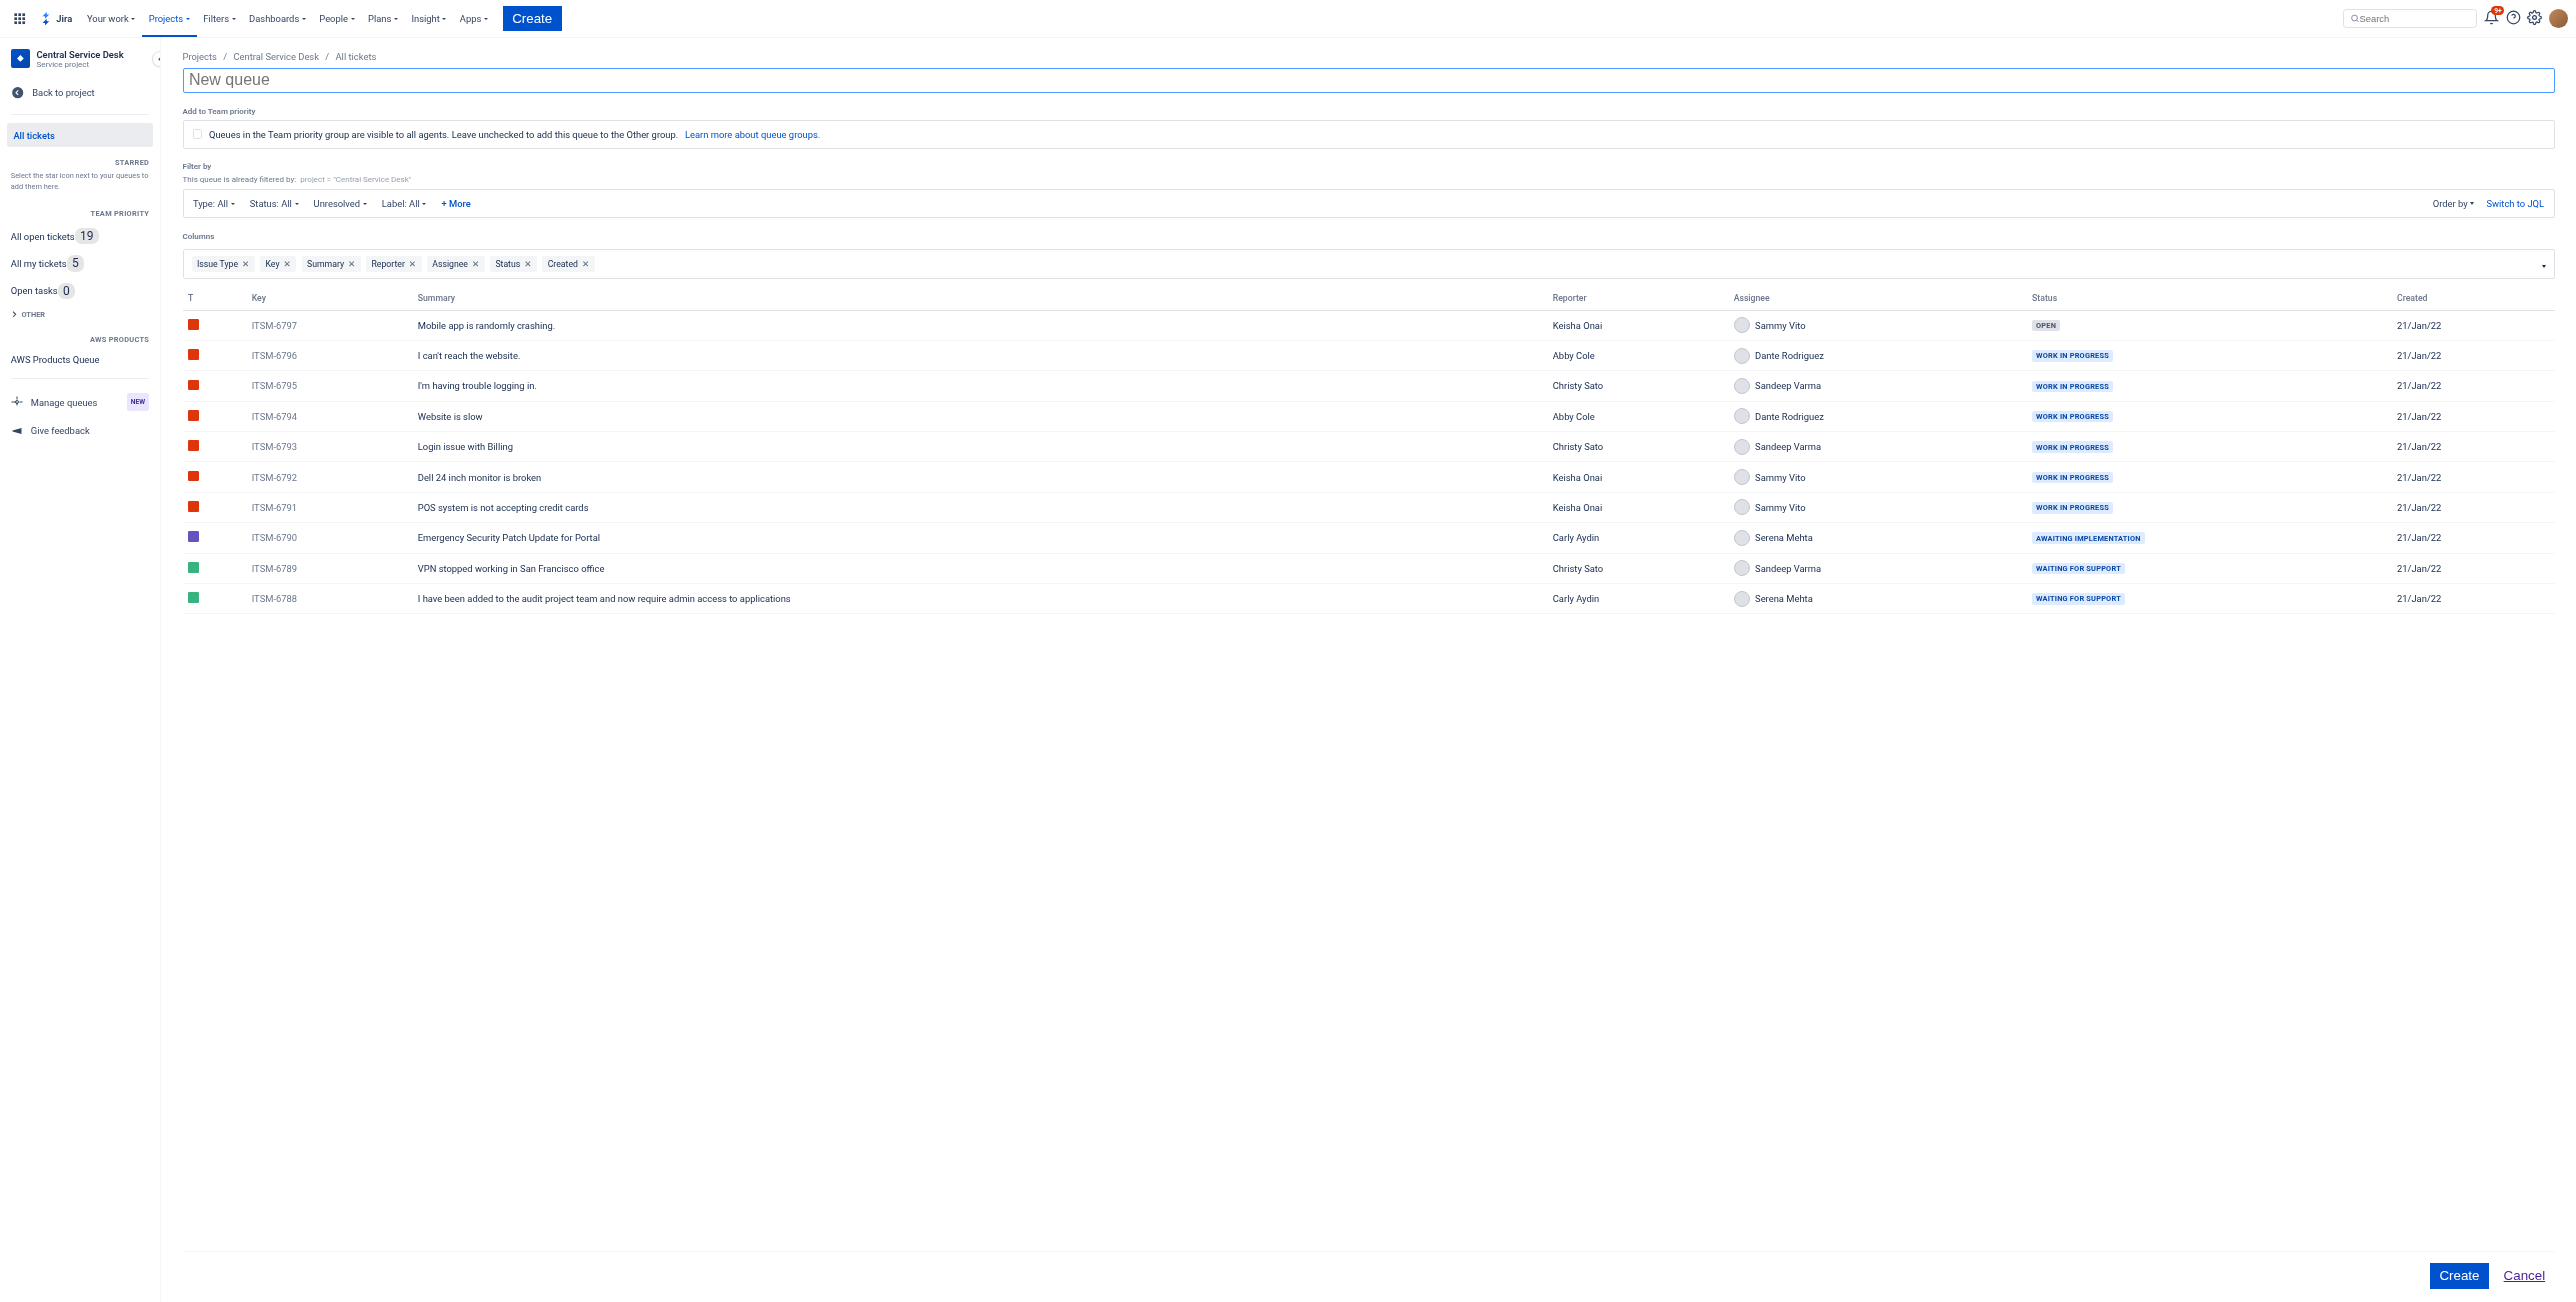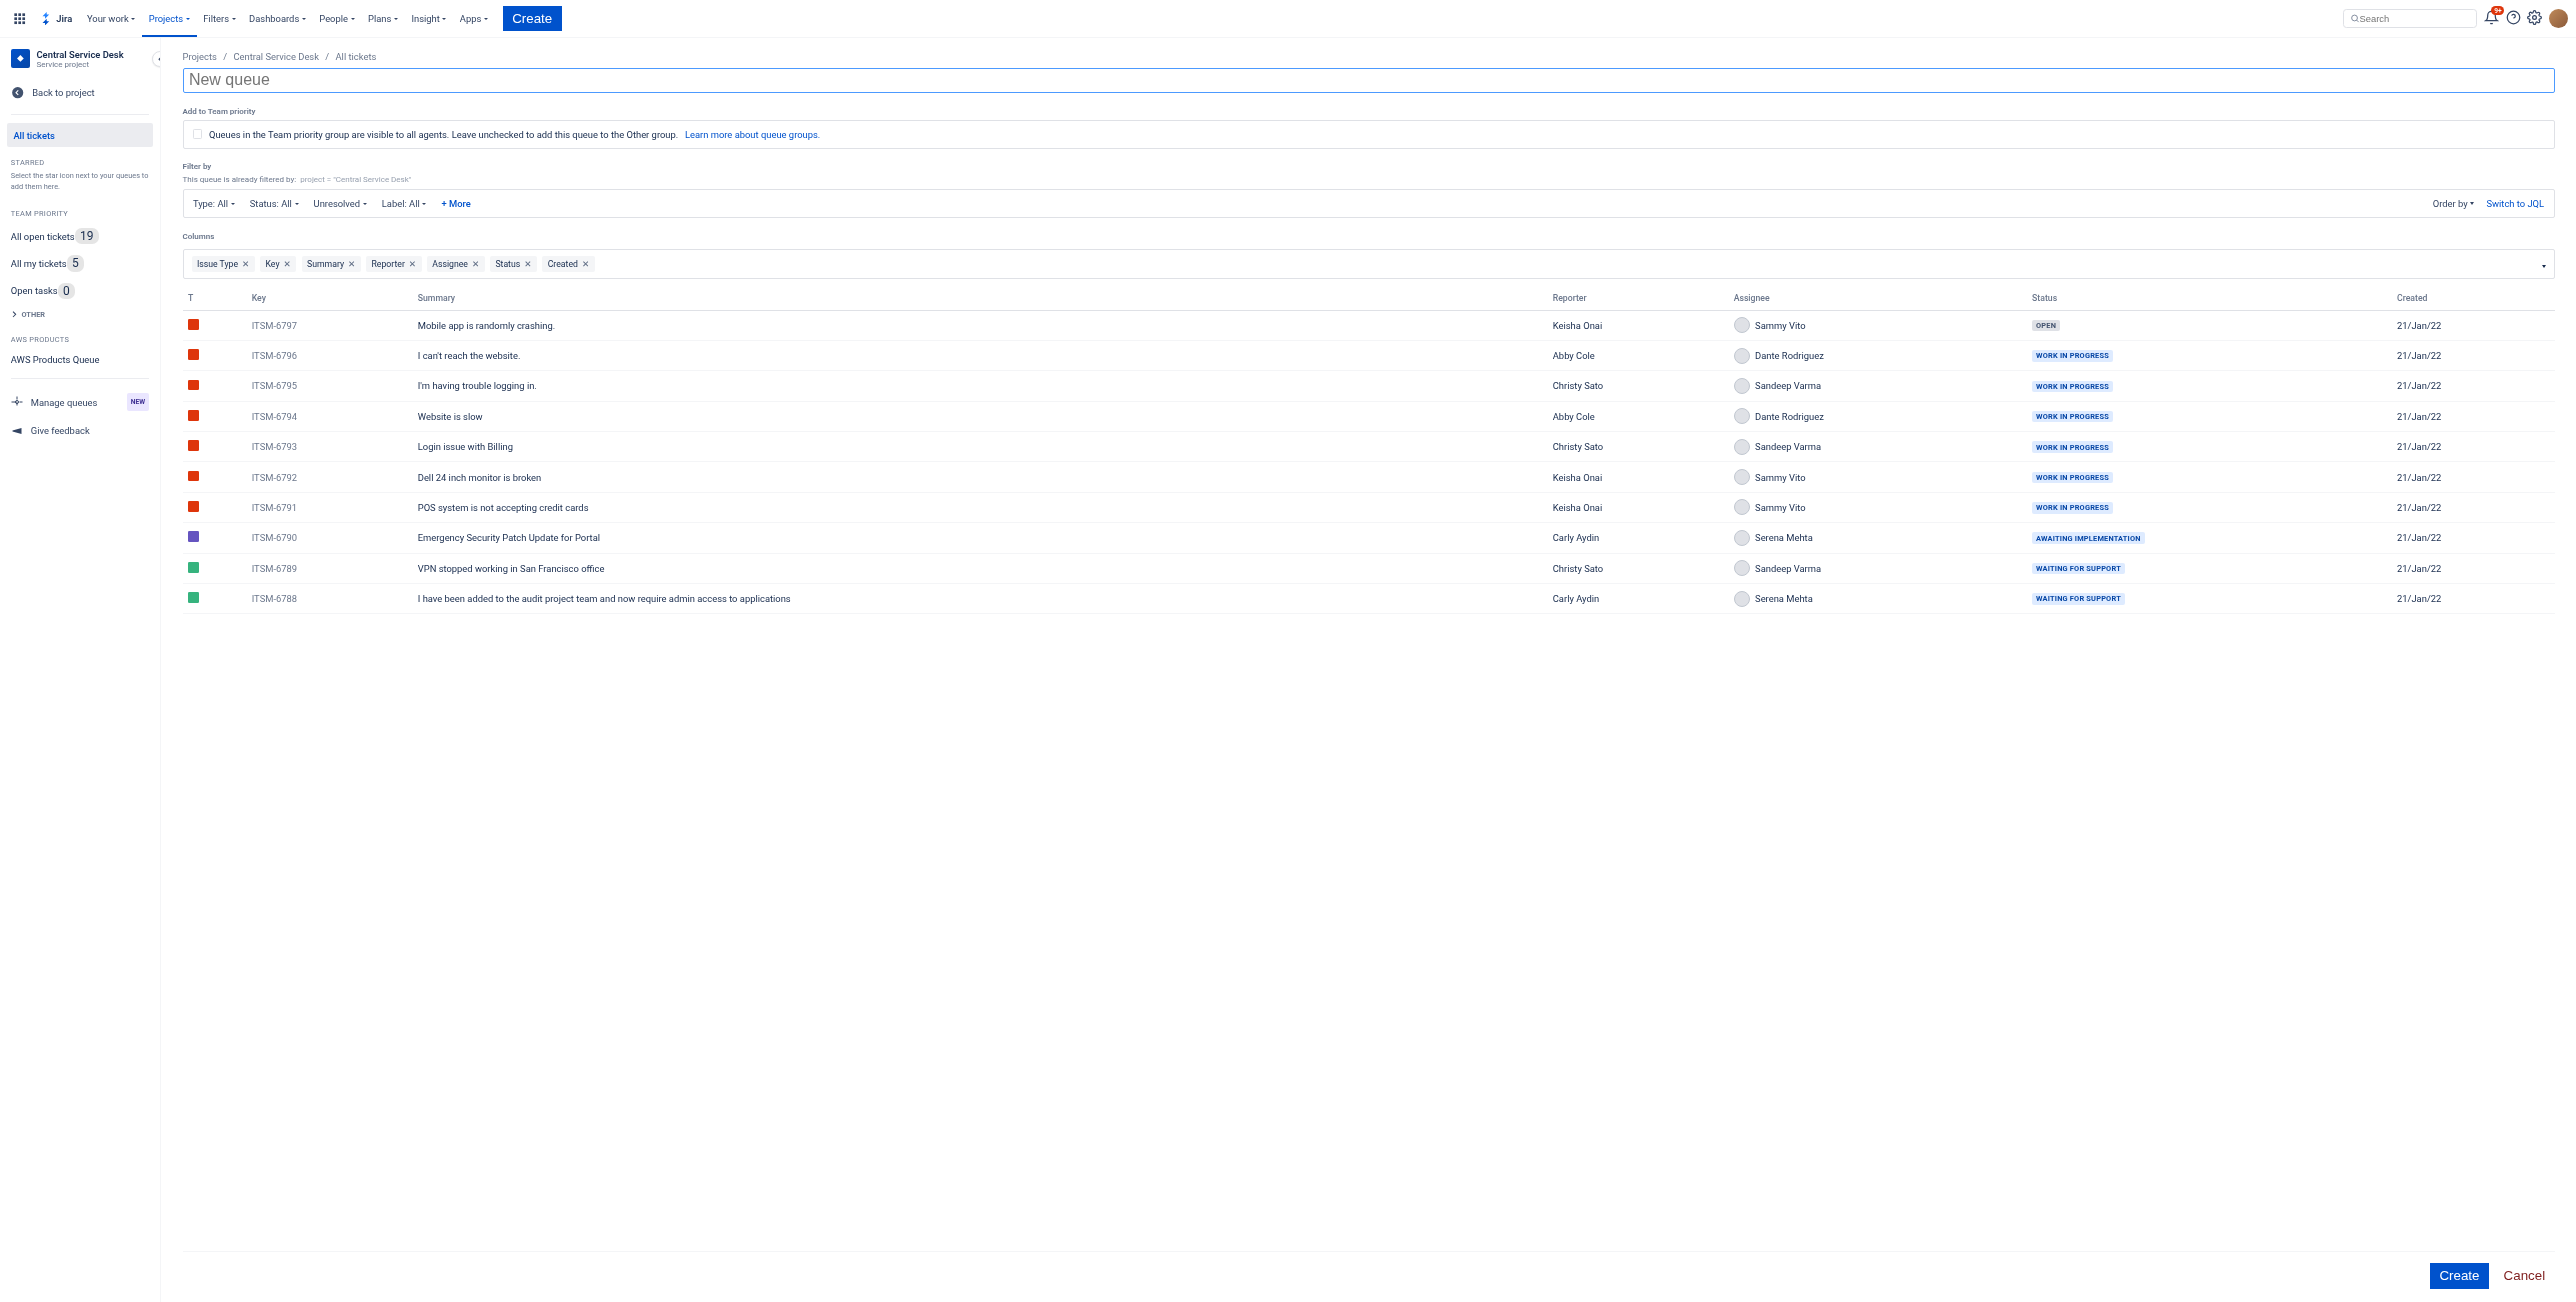--- a/index.html
+++ b/index.html
@@ -25,21 +25,21 @@
 
 .layout { display: flex; height: calc(100vh - 38px); }
 .sidebar { width: 161px; border-right: 0.7px solid #f4f5f7; padding: 10.8px 0; overflow-y:auto; position:relative; }
 .collapse-btn { position:absolute; top:13.4px; right:-8px; width:16px; height:16px; border:0.7px solid #DFE1E6; border-radius:50%; background:#fff; display:flex; align-items:center; justify-content:center; cursor:pointer; z-index:5; box-shadow:0 0.7px 1.3px rgba(0,0,0,0.1); }
 .project-header { display:flex; align-items:center; gap:6.7px; padding: 0 10.8px 10.8px; }
 .project-icon { width:19px; height:19px; border-radius:2px; background: linear-gradient(135deg,#0052CC,#0747A6); display:flex; align-items:center; justify-content:center; }
 .project-title { font-weight:600; font-size:9.4px; }
 .project-sub { font-size:8px; color:#6B778C; }
 .side-link { display:flex; align-items:center; gap:8px; padding: 6.7px 10.8px; cursor:pointer; color:#344563; }
 .side-link.active { background:#EBECF0; color:#0052CC; font-weight:500; margin: 0 6.7px; border-radius:2px; padding:6.7px 6.7px; }
-.side-section-label { font-size:7.4px; font-weight:400; color:#6B778C; padding: 10.8px 10.8px 4px; letter-spacing:0.3px; }
+.side-section-label { font-size:7.4px; font-weight:700; color:#6B778C; padding: 10.8px 10.8px 4px; letter-spacing:0.3px;text-align:right; }
 .side-help { font-size:7.4px; color:#6B778C; padding: 0 10.8px 6.7px; line-height:1.4; }
 .side-row { display:flex; justify-content:flex-start; align-items:center; padding: 5.4px 10.8px; cursor:pointer; }
 .count-pill { background:#e5e5e5; color:#172B4D; font-size:12px; padding:1.3px 5.4px; border-radius:6.7px; font-weight:400; }
 .side-divider { height:0.7px; background:#EBECF0; margin: 8px 10.8px; }
 .new-badge { background:#EAE6FF; color:#403294; font-size:6.7px; padding:5px 4px; border-radius:2px; font-weight:700; }
 
 .main { flex:1; padding: 13.4px 21.5px; overflow-y:auto; display:flex; flex-direction:column; }
 .breadcrumbs { font-size:9.4px; color:#6B778C; margin-bottom:5.4px; }
 .breadcrumbs a { color:#6B778C; text-decoration:none; }
 .breadcrumbs .sep { margin: 0 4px; }
@@ -69,21 +69,21 @@
 .issue-icon.red { background:#DE350B; }
 .issue-icon.purple { background:#6554C0; }
 .issue-icon.green { background:#36B37E; }
 .assignee-cell { display:flex; align-items:center; gap:5.4px; }
 .assignee-avatar { width:16px; height:16px; border-radius:50%; background:#DFE1E6; border:0.7px solid #C1C7D0; flex-shrink:0; }
 .status-lozenge { display:inline-block; padding:1.3px 4px; border-radius:2px; font-size:7.4px; font-weight:700; letter-spacing:0.2px; }
 .status-open { background:#DFE1E6; color:#42526E; }
 .status-wip, .status-await, .status-wait { background:#DEEBFF; color:#0747A6; }
 
 .footer { display:flex; justify-content:flex-end; gap:5.4px; padding-top:10.8px; border-top:0.7px solid #f4f5f7; margin-top:auto; }
-.btn-secondary { background:none; border:none; color:#7f1d1d; padding:5.4px 9.4px; cursor:pointer; font-weight:500; }
+.btn-secondary { background:none; border:none; color:#4c1d95; padding:5.4px 9.4px; cursor:pointer; font-weight:500;text-decoration:underline; }
 
 .chevron { width:0; height:0; border-left:2.7px solid transparent; border-right:2.7px solid transparent; border-top:3.4px solid currentColor; display:inline-block; }
 .chev-small { width:0; height:0; border-left:2px solid transparent; border-right:2px solid transparent; border-top:2.7px solid currentColor; display:inline-block; }
 </style>
 </head>
 <body>
 
 <div class="topnav">
   <div class="topnav-left">
     <div class="app-switcher">

